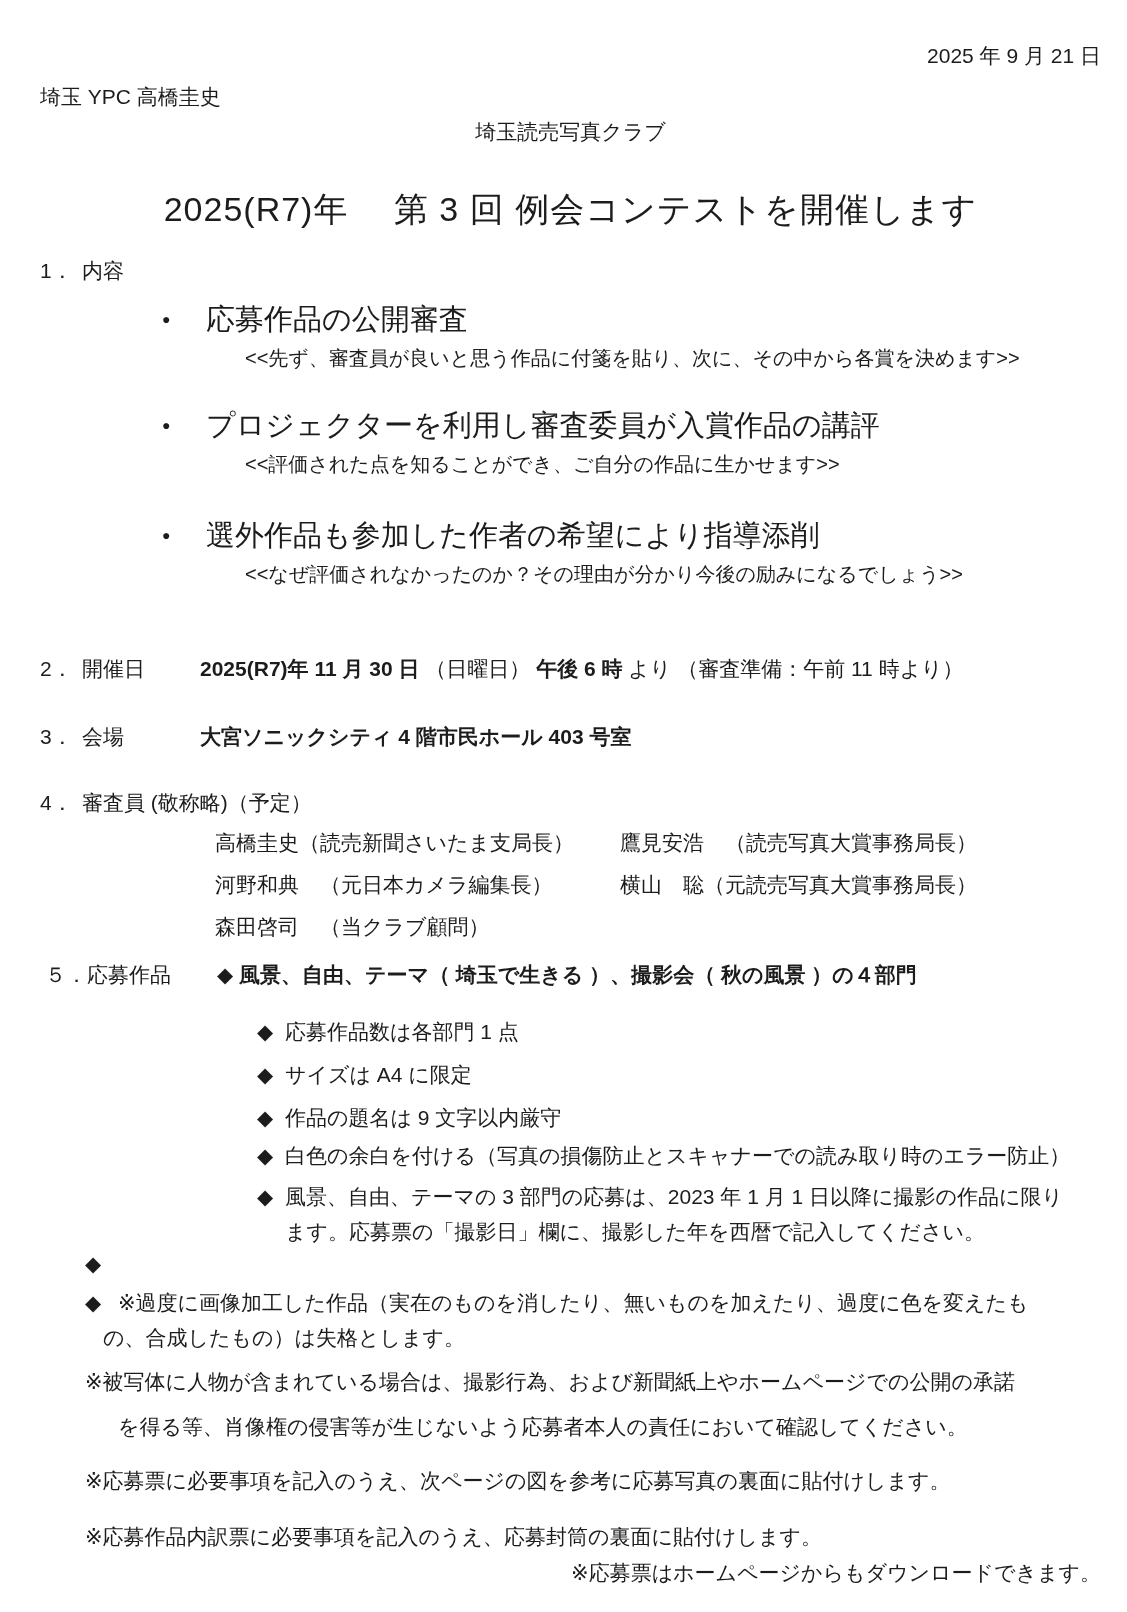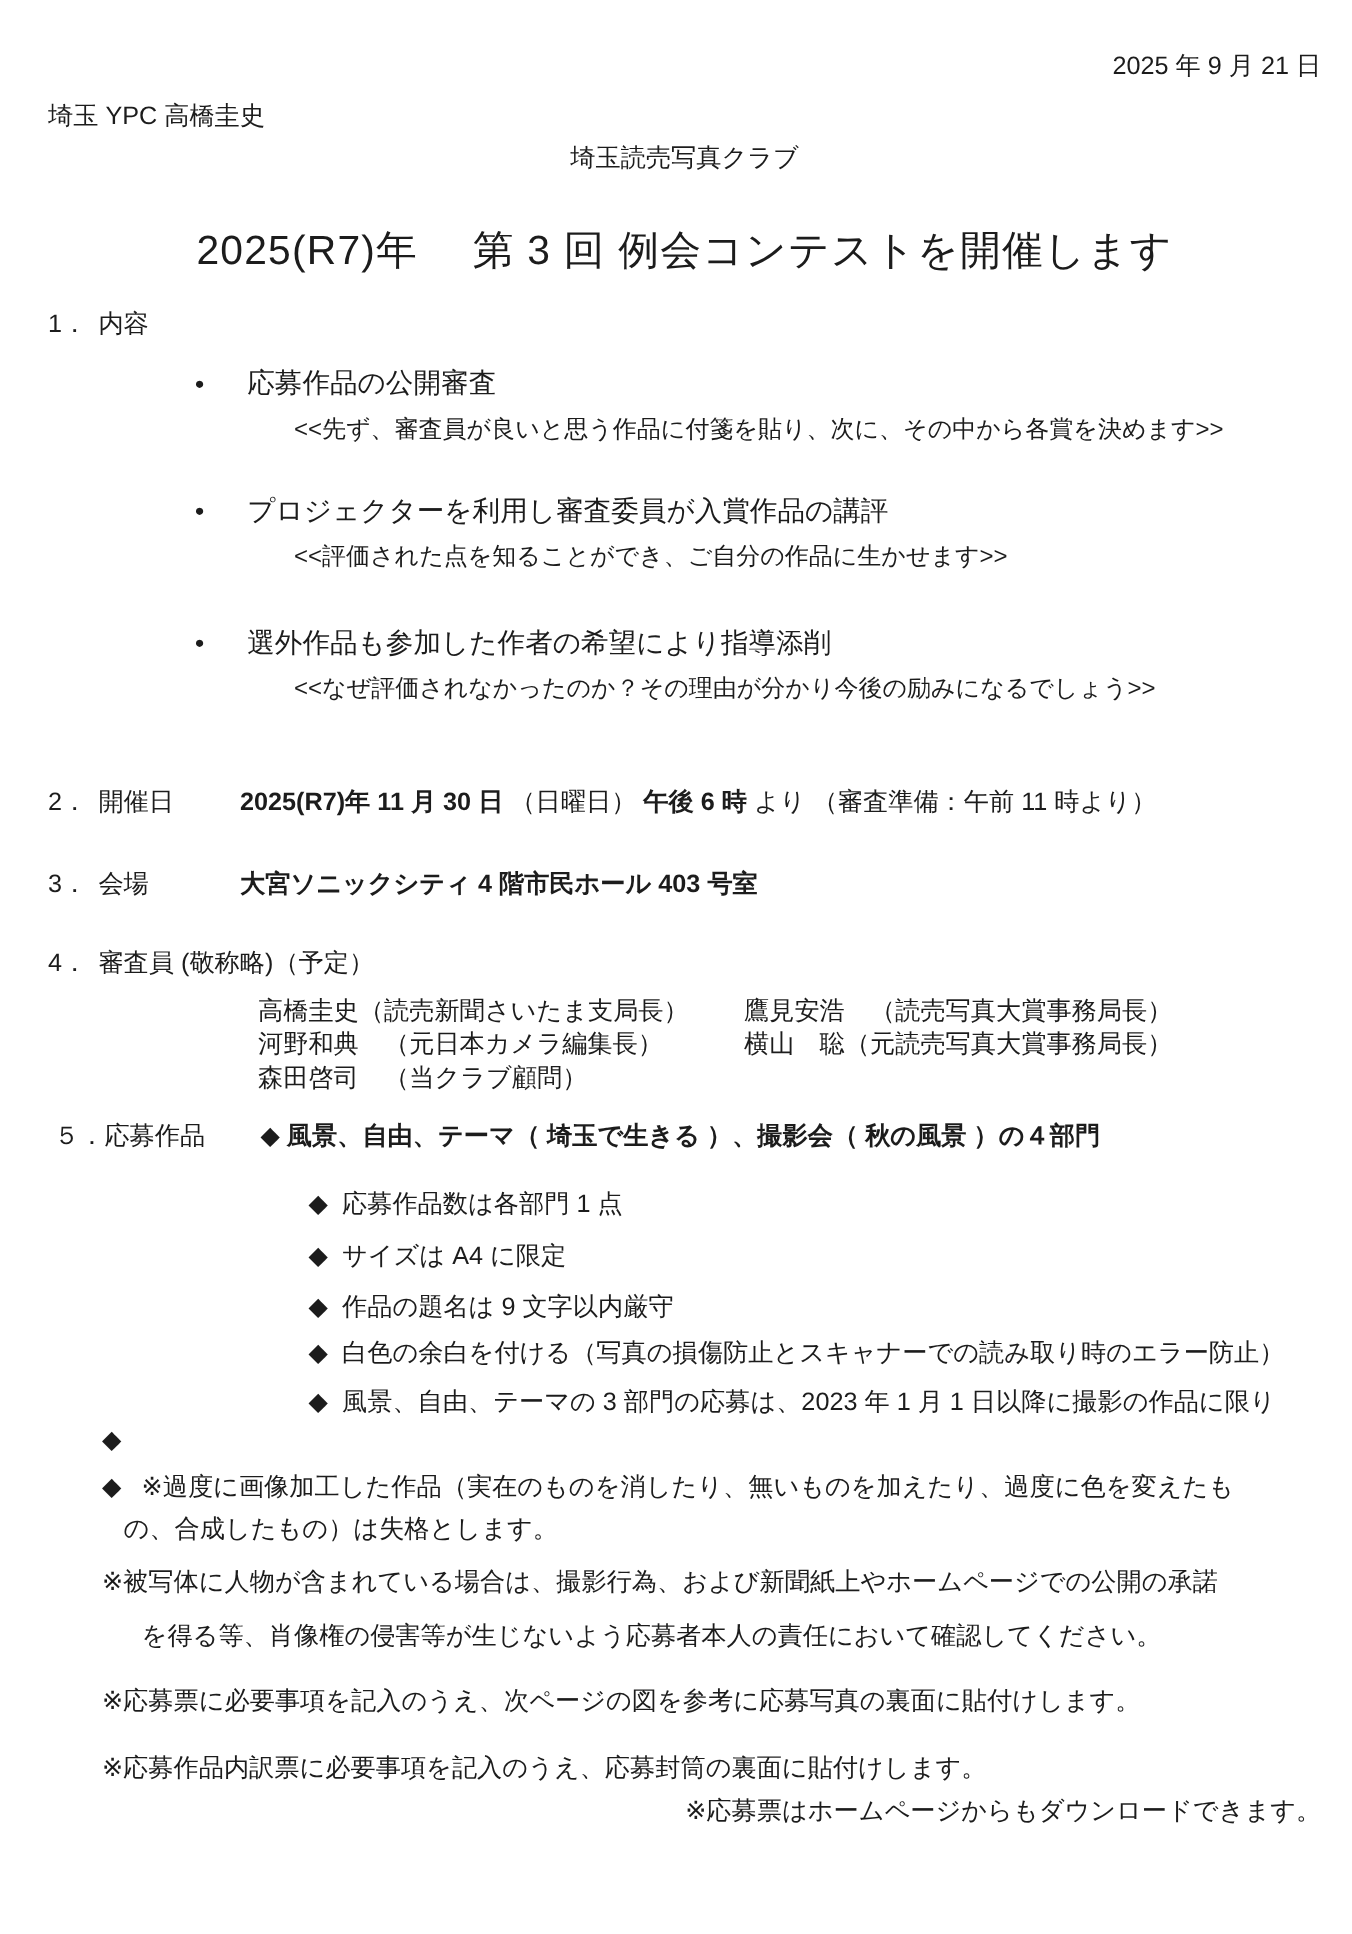--- a/index.html
+++ b/index.html
@@ -32,31 +32,31 @@
   .num-col { width:42px; flex:0 0 42px; }
   .lab-col { width:118px; flex:0 0 118px; }
   .lab-col.wide { width:auto; flex:0 0 auto; }
   .val-col { flex:1 1 auto; }
   .b { font-weight:bold; }
 
   .sec1-head { margin-top:26px; }
 
   .bullet-item { display:flex; align-items:center; margin-left:122px; }
   .bullet-glyph { font-size:14px; width:44px; flex:0 0 44px; line-height:30px; }
-  .bullet-heading { font-size:23px; line-height:30px; }
+  .bullet-heading { font-size:29px; line-height:30px; }
   .bullet-note { margin-left:205px; font-size:20px; line-height:23px; margin-top:13px; }
 
   .mt20 { margin-top:20px; }
   .mt40 { margin-top:40px; }
   .mt44 { margin-top:44px; }
   .sec2 { margin-top:70px; }
   .sec3 { margin-top:42px; }
   .sec4 { margin-top:40px; }
 
-  .judge-row { display:flex; margin-left:175px; font-size:21px; line-height:24px; margin-top:4px; }
+  .judge-row { display:flex; margin-left:175px; font-size:21px; line-height:24px; margin-top:18px; }
   .judge-row.first { margin-top:15px; }
   .judge-left { width:405px; flex:0 0 405px; }
 
   .sec5 { margin-top:22px; margin-left:5px; font-size:21px; line-height:27px; }
   .sec5 .num-col { width:42px; flex:0 0 42px; }
   .sec5 .lab-col5 { width:130px; flex:0 0 130px; }
 
   .ditem { display:flex; margin-left:217px; font-size:21px; line-height:24px; }
   .dglyph { width:28px; flex:0 0 28px; }
   .ditem .dline2 { margin-top:11px; }
@@ -169,20 +169,21 @@
     <span>作品の題名は 9 文字以内厳守</span>
   </div>
   <div class="ditem it4">
     <span class="dglyph">◆</span>
     <span>白色の余白を付ける（写真の損傷防止とスキャナーでの読み取り時のエラー防止）</span>
   </div>
   <div class="ditem it5">
     <span class="dglyph">◆</span>
     <span>
       <span style="display:block">風景、自由、テーマの 3 部門の応募は、2023 年 1 月 1 日以降に撮影の作品に限り</span>
+      <span style="display:block" class="dline2">ます。応募票の「撮影日」欄に、撮影した年を西暦で記入してください。</span>
     </span>
   </div>
 
   <div class="outer-item outer1">
     <span class="dglyph">◆</span>
   </div>
 
   <div class="outer-item outer2">
     <span class="dglyph">◆</span>
     <span>

